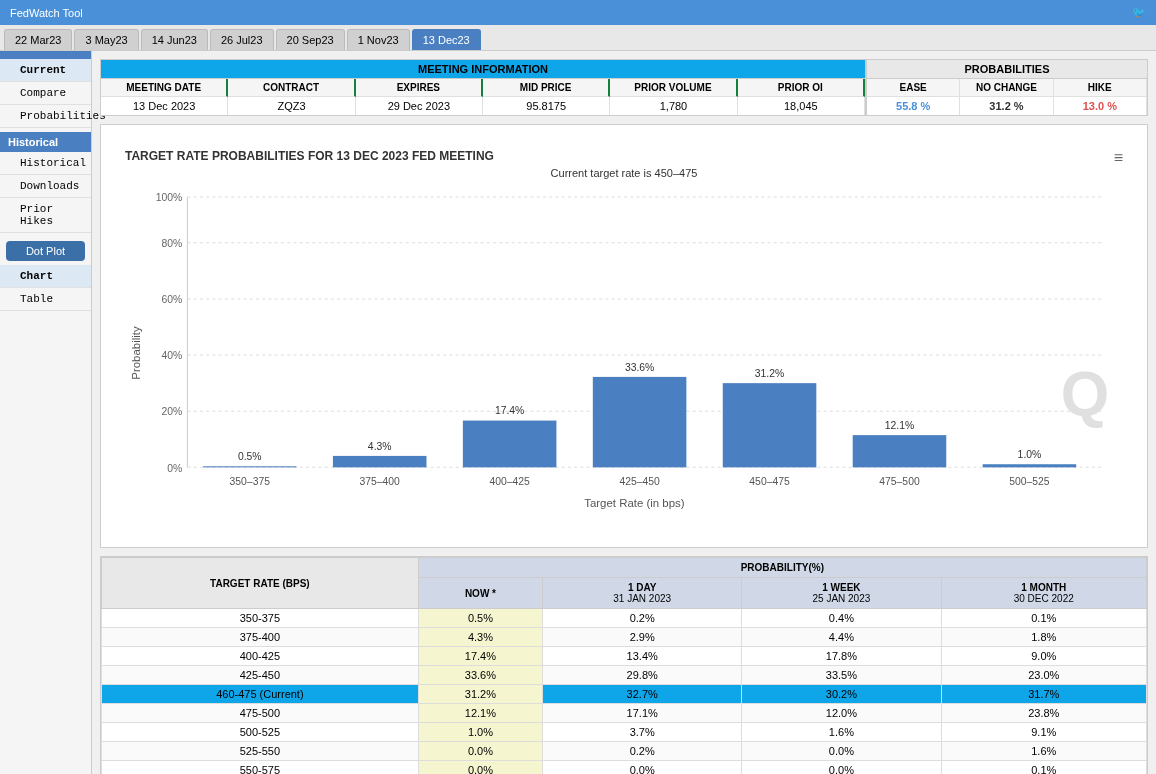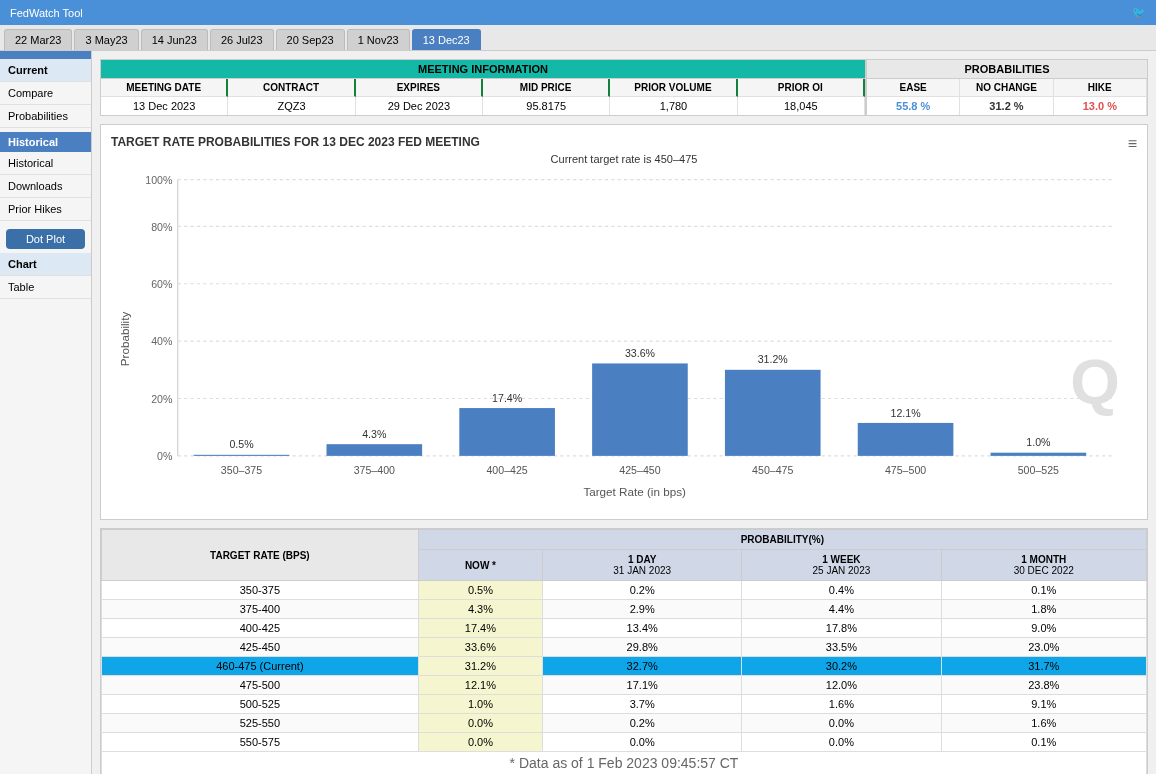--- a/index.html
+++ b/index.html
@@ -52,24 +52,25 @@
       min-height: 760px;
     }
     .sidebar-section-header {
       background: #4a7fc1;
       color: white;
       padding: 4px 8px;
       font-size: 11px;
       font-weight: bold;
     }
     .sidebar-item {
-      padding: 5px 8px;
+      padding: 5px 20px;
       cursor: pointer;
       font-size: 11px;
       border-bottom: 1px solid #e0e0e0;
+      font-family: Liberation Mono, monospace;
     }
     .sidebar-item.active { background: #dde8f5; font-weight: bold; }
     .sidebar-divider {
       background: #4a7fc1;
       color: white;
       padding: 4px 8px;
       font-size: 11px;
       font-weight: bold;
       margin-top: 4px;
     }
@@ -96,21 +97,21 @@
       overflow: auto;
     }
 
     
     #meeting-info {
       border: 1px solid #ccc;
       margin-bottom: 8px;
       background: white;
     }
     .meeting-info-header {
-      background: #14b8a6;
+      background: #0ea5e9;
       text-align: center;
       font-weight: bold;
       padding: 3px;
       font-size: 11px;
       border-bottom: 1px solid #ccc;
     }
     .meeting-info-grid {
       display: flex;
     }
     .meeting-info-left {
@@ -167,21 +168,21 @@
     }
     .ease-col { color: #4a90d9; font-weight: bold; }
     .no-change-col { color: #333; font-weight: bold; }
     .hike-col { color: #e05050; font-weight: bold; }
 
     
     #chart-panel {
       border: 1px solid #ccc;
       background: white;
       margin-bottom: 8px;
-      padding: 10px;
+      padding: 24px;
     }
     .chart-title {
       font-weight: bold;
       font-size: 12px;
       color: #333;
       margin-bottom: 4px;
     }
     .chart-subtitle {
       text-align: center;
       font-size: 11px;

